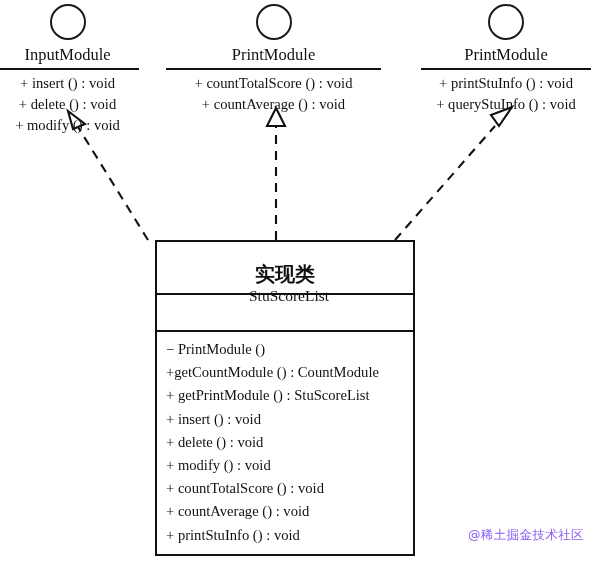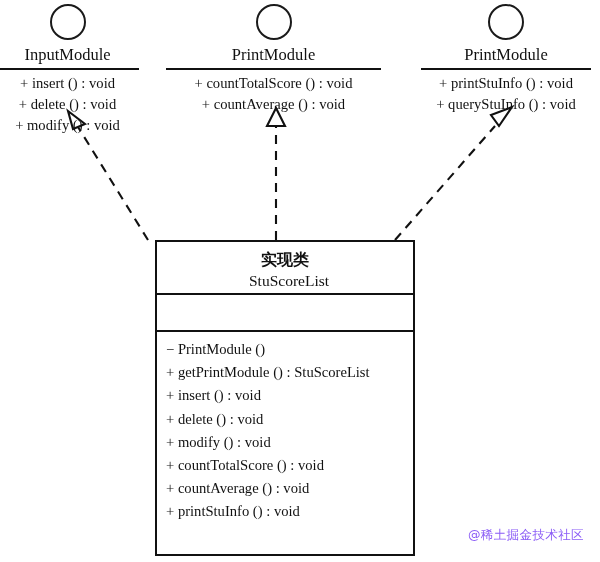--- a/index.html
+++ b/index.html
@@ -84,24 +84,25 @@
     background: #ffffff;
   }
   .class-title-compartment {
     box-sizing: border-box;
     height: 53px;
     border-bottom: 2.2px solid #111111;
     text-align: center;
     padding-top: 7px;
   }
   .class-stereo {
-    font-size: 16px;
+    font-size: 20px;
     line-height: 21px;
     font-weight: bold;
     font-family: Liberation Serif, serif;
+    margin-top: 15px;
   }
   .class-name {
     font-size: 15.5px;
     line-height: 21px;
     padding-left: 8px;
   }
   .class-attr-compartment {
     box-sizing: border-box;
     height: 37px;
     border-bottom: 2.2px solid #111111;
@@ -187,20 +188,21 @@
 
     <div class="class-title-compartment">
       <div class="class-stereo">实现类</div>
       <div class="class-name">StuScoreList</div>
     </div>
 
     <div class="class-attr-compartment"></div>
 
     <div class="class-method-compartment">
       <div class="class-method">− PrintModule ()</div>
+      <div class="class-method">+getCountModule () : CountModule</div>
       <div class="class-method">+ getPrintModule () : StuScoreList</div>
       <div class="class-method">+ insert () : void</div>
       <div class="class-method">+ delete () : void</div>
       <div class="class-method">+ modify () : void</div>
       <div class="class-method">+ countTotalScore () : void</div>
       <div class="class-method">+ countAverage () : void</div>
       <div class="class-method">+ printStuInfo () : void</div>
 
     </div>
   </div>

